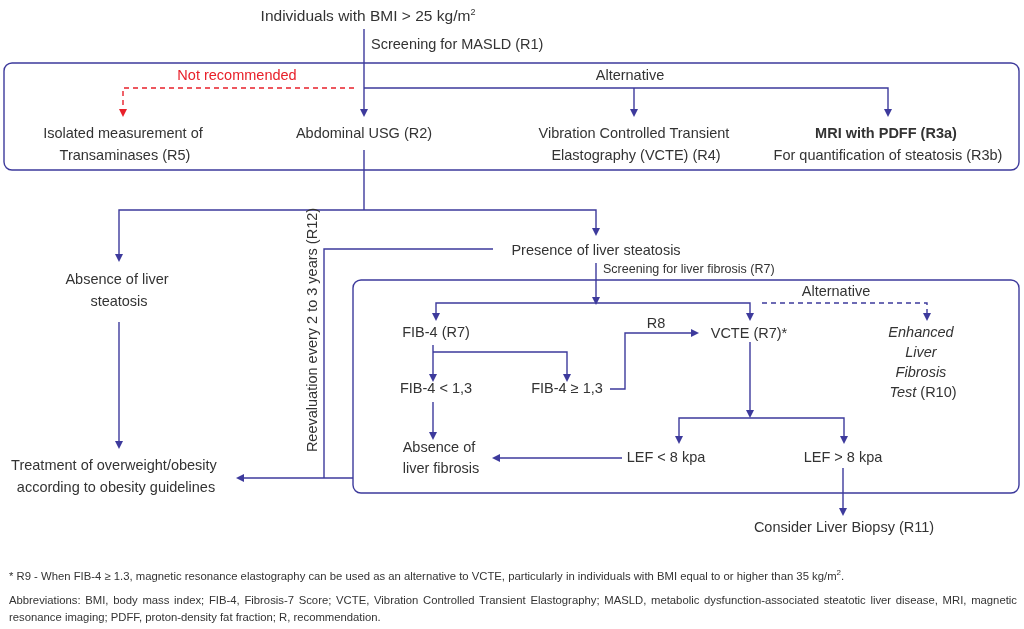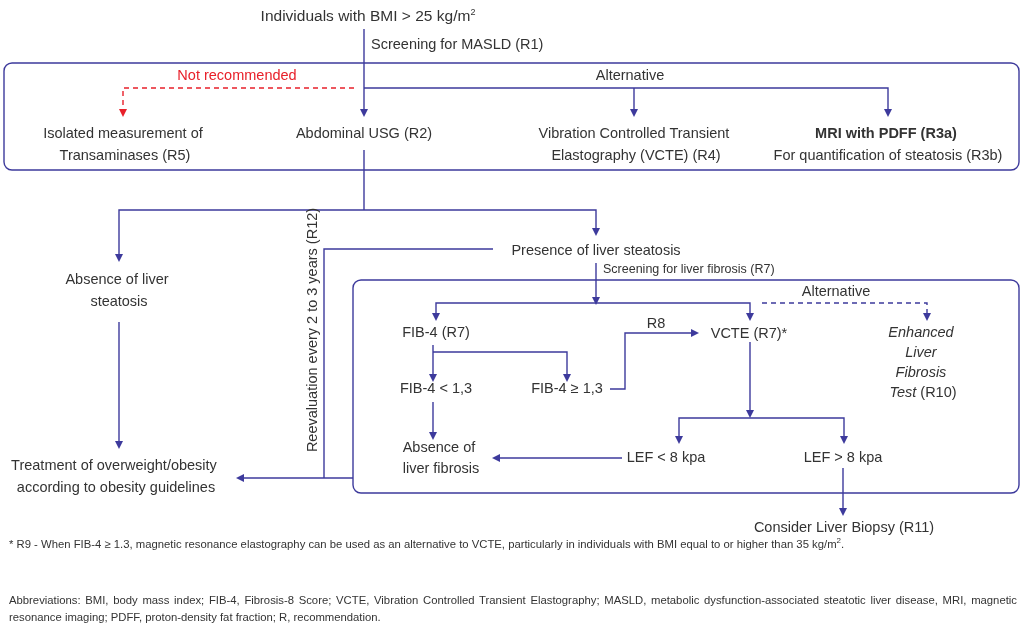--- a/index.html
+++ b/index.html
@@ -11,21 +11,21 @@
     .node-red { fill: #e8202a; }
     .small { font-size: 12.5px; }
     .bold { font-weight: bold; }
     .ital { font-style: italic; }
     .line { stroke: #3d3a9c; stroke-width: 1.4; fill: none; }
     .line-red { stroke: #e8202a; stroke-width: 1.4; fill: none; stroke-dasharray: 5 4; }
     .line-dash { stroke: #3d3a9c; stroke-width: 1.4; fill: none; stroke-dasharray: 5 4; }
     .frame { stroke: #3d3a9c; stroke-width: 1.4; fill: none; }
     .footnote { position: absolute; left: 9px; font-size: 11.3px; color: #333333;
                 font-family: "Liberation Sans", sans-serif; line-height: 17px; }
-    #fn1 { top: 532px; width: 1006px; }
+    #fn1 { top: 564px; width: 1006px; }
     #fn2 { top: 592px; width: 1008px; text-align: justify; }
     sup { font-size: 8px; }
   </style>
 </head>
 <body>
 
 <svg id="diagram" viewBox="0 0 1024 629" xmlns="http://www.w3.org/2000/svg">
   <defs>
     <marker id="arr" markerWidth="8" markerHeight="8" refX="4" refY="4" orient="auto" markerUnits="userSpaceOnUse">
       <path d="M0,0 L8,4 L0,8 z" fill="#3d3a9c"></path>
@@ -125,13 +125,13 @@
 
   <text class="node" x="666" y="462" text-anchor="middle">LEF &lt; 8 kpa</text>
   <text class="node" x="843" y="462" text-anchor="middle">LEF &gt; 8 kpa</text>
   <path class="line" d="M622,458 H496" marker-end="url(#arr)"></path>
 
   <line class="line" x1="843" y1="468" x2="843" y2="512" marker-end="url(#arr)"></line>
   <text class="node" x="844" y="532" text-anchor="middle">Consider Liver Biopsy (R11)</text>
 </svg>
 
 <div class="footnote" id="fn1"><span>* R9 - When FIB-4 ≥ 1.3, magnetic resonance elastography can be used as an alternative to VCTE, particularly in individuals with BMI equal to or higher than 35 kg/m</span><sup>2</sup><span>.</span></div>
-<div class="footnote" id="fn2">Abbreviations: BMI, body mass index; FIB-4, Fibrosis-8 Score; VCTE, Vibration Controlled Transient Elastography; MASLD, metabolic dysfunction-associated steatotic liver disease, MRI, magnetic resonance imaging; PDFF, proton-density fat fraction; R, recommendation.</div>
+<div class="footnote" id="fn2">Abbreviations: BMI, body mass index; FIB-4, Fibrosis-7 Score; VCTE, Vibration Controlled Transient Elastography; MASLD, metabolic dysfunction-associated steatotic liver disease, MRI, magnetic resonance imaging; PDFF, proton-density fat fraction; R, recommendation.</div>
 
 </body></html>

